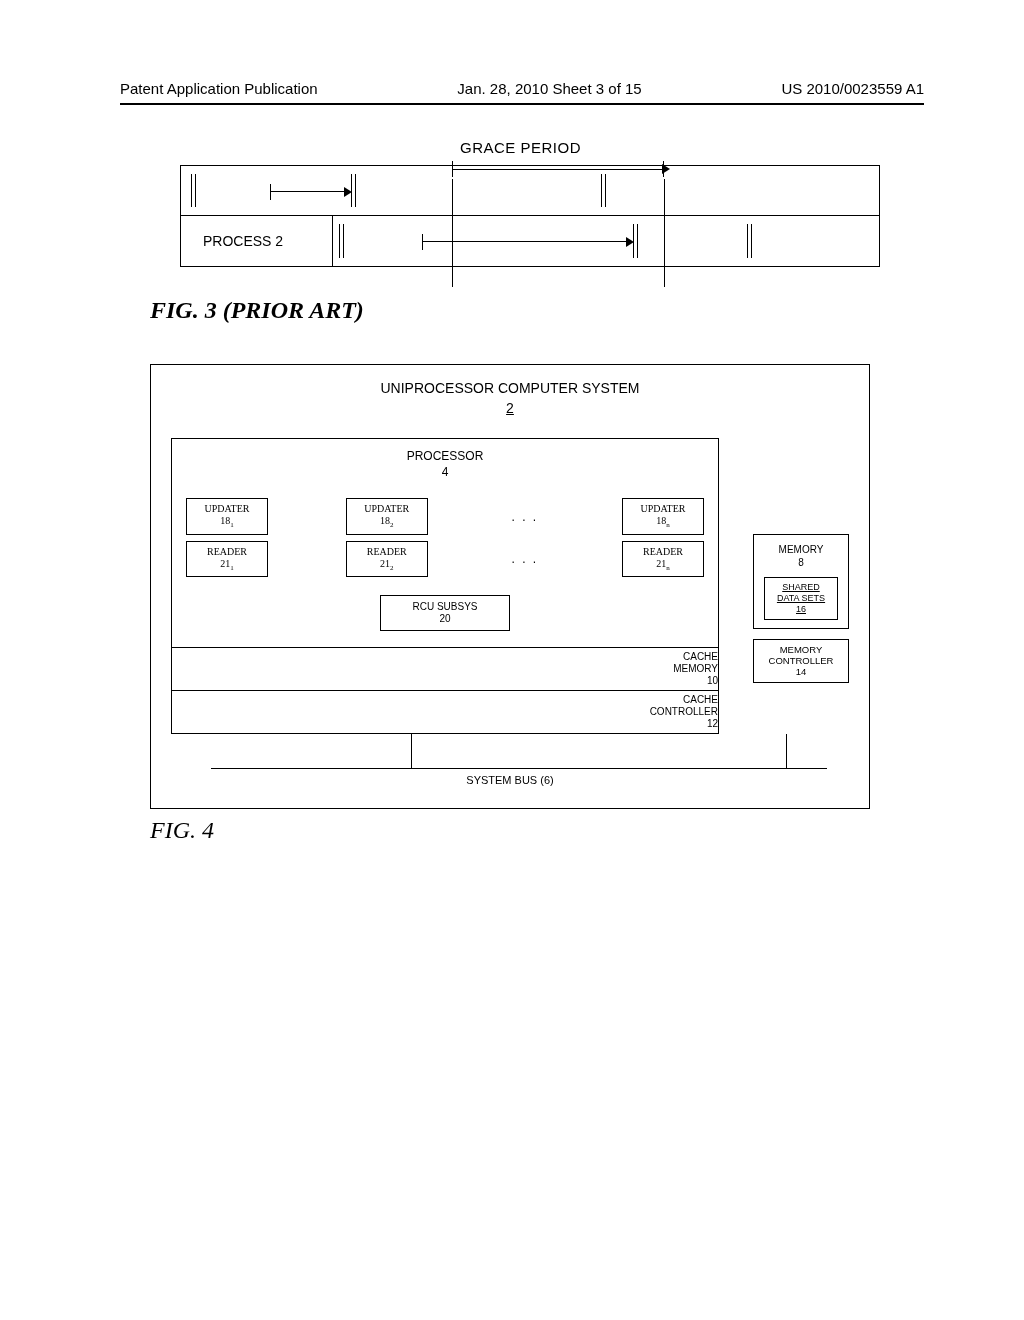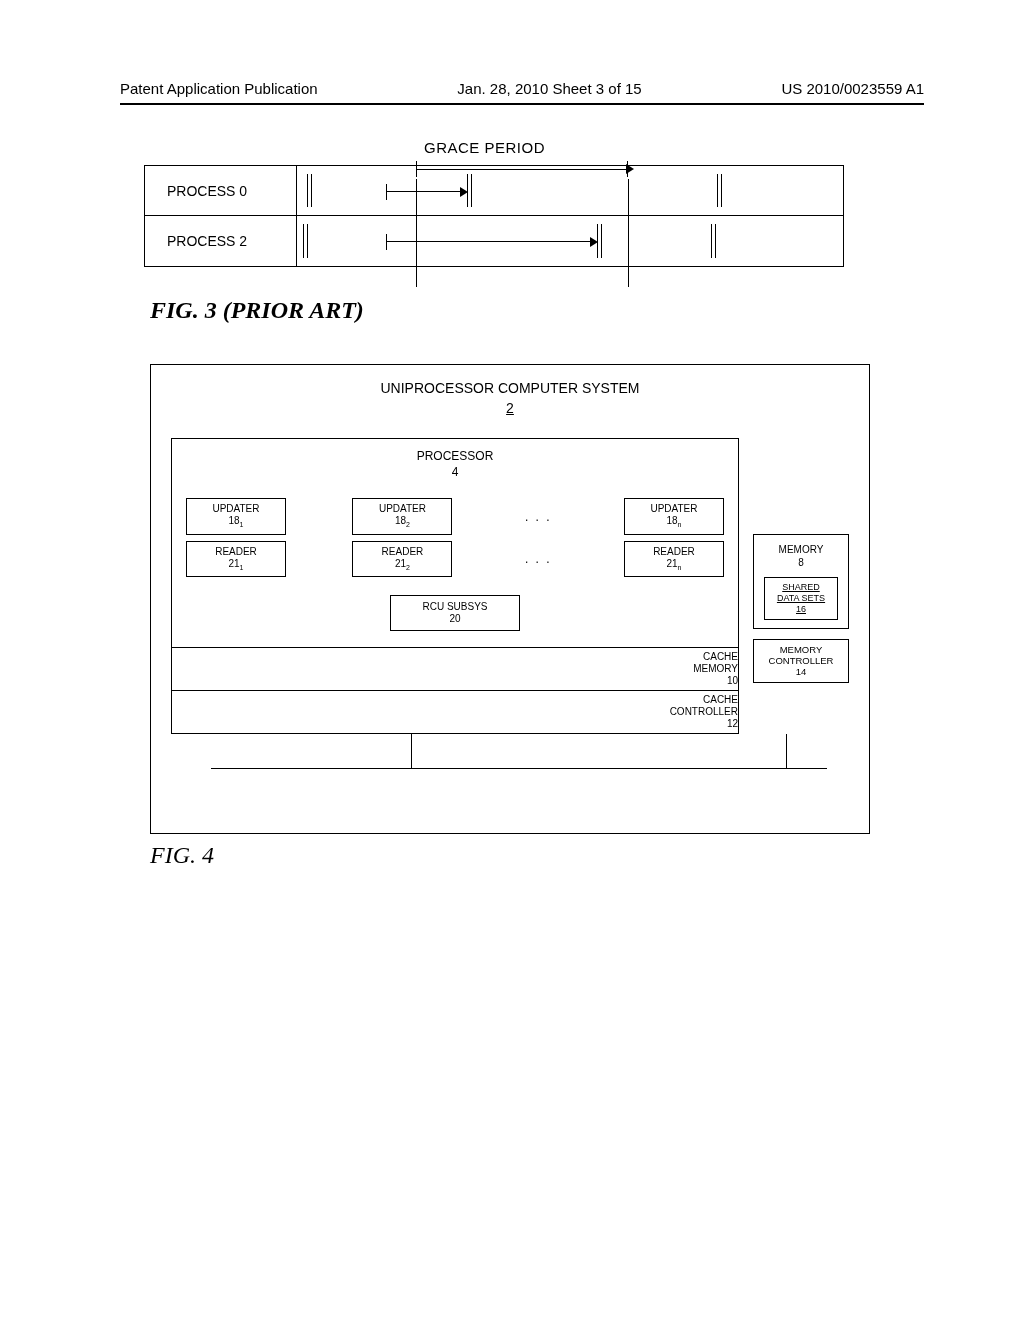--- a/index.html
+++ b/index.html
@@ -23,21 +23,21 @@
   .header-rule {
     border: none;
     border-top: 2px solid #000;
     margin-bottom: 60px;
   }
 
   
   .fig3-wrapper {
     position: relative;
     width: 700px;
-    margin-left: 24px;
+    margin-left: 60px;
     margin-bottom: 30px;
   }
   .grace-label {
     position: absolute;
     left: 280px;
     top: -26px;
     font-size: 15px;
     letter-spacing: 0.5px;
   }
   .grace-bracket {
@@ -151,33 +151,33 @@
     font-weight: normal;
     font-size: 24px;
     margin: 8px 0 0 30px;
   }
 
   
   .fig4-outer {
     border: 1.5px solid #000;
     width: 720px;
     margin-left: 30px;
-    padding: 14px 20px 45px 20px;
+    padding: 14px 20px 20px 20px;
     position: relative;
   }
   .fig4-title {
     text-align: center;
     font-size: 14px;
     line-height: 1.4;
     margin-bottom: 20px;
   }
   .fig4-title .ref { text-decoration: underline; }
   .fig4-main {
     display: flex;
-    gap: 14px;
+    gap: 34px;
     align-items: flex-start;
   }
   .left-stack { flex: 1; }
   .processor-box {
     border: 1.5px solid #000;
     padding: 10px 14px 16px 14px;
   }
   .processor-title {
     text-align: center;
     font-size: 12px;
@@ -185,25 +185,26 @@
     margin-bottom: 18px;
   }
   .row-blocks {
     display: flex;
     align-items: center;
     justify-content: space-between;
     margin-bottom: 6px;
   }
   .small-block {
     border: 1.5px solid #000;
-    width: 100px;
+    width: 82px;
     text-align: center;
     font-size: 10px;
     line-height: 1.2;
     padding: 4px 2px;
+    font-family: Liberation Serif, serif;
   }
   .dots { font-size: 12px; letter-spacing: 2px; padding: 0 6px; }
   .rcu-block {
     border: 1.5px solid #000;
     width: 130px;
     margin: 18px auto 0 auto;
     text-align: center;
     font-size: 10px;
     padding: 5px 2px;
     line-height: 1.2;
@@ -303,21 +304,20 @@
       <span class="tick-left"></span>
         <span class="tick-right"></span>
         <span class="arrow-head"></span>
     </div>
 
     <div class="gp-lines" style="left:272px"></div>
     <div class="gp-lines" style="left:484px"></div>
 
     <div class="timing-chart">
       <div class="timing-row">
-        <div class="timing-label">PROCESS 0</div>
         <div class="timing-lane">
           <span class="dtick" style="left:10px"></span>
           <span class="dtick" style="left:170px"></span>
           <span class="dtick" style="left:420px"></span>
           <span class="harrow" style="left:90px; width:75px"></span>
         </div>
       </div>
       <div class="timing-row">
         <div class="timing-label">PROCESS 2</div>
         <div class="timing-lane">
@@ -402,18 +402,19 @@
         <div class="memctrl-box">
           MEMORY<br>CONTROLLER<br><span>14</span>
         </div>
       </div>
     </div>
 
     <div class="bus-area">
       <div class="bus-drop1"></div>
       <div class="bus-drop2"></div>
       <div class="bus-line"></div>
+      <div class="bus-label">SYSTEM BUS (6)</div>
     </div>
   </div>
 
   <div class="fig4-caption">FIG. 4</div>
 
 </div>
 
 </body></html>

